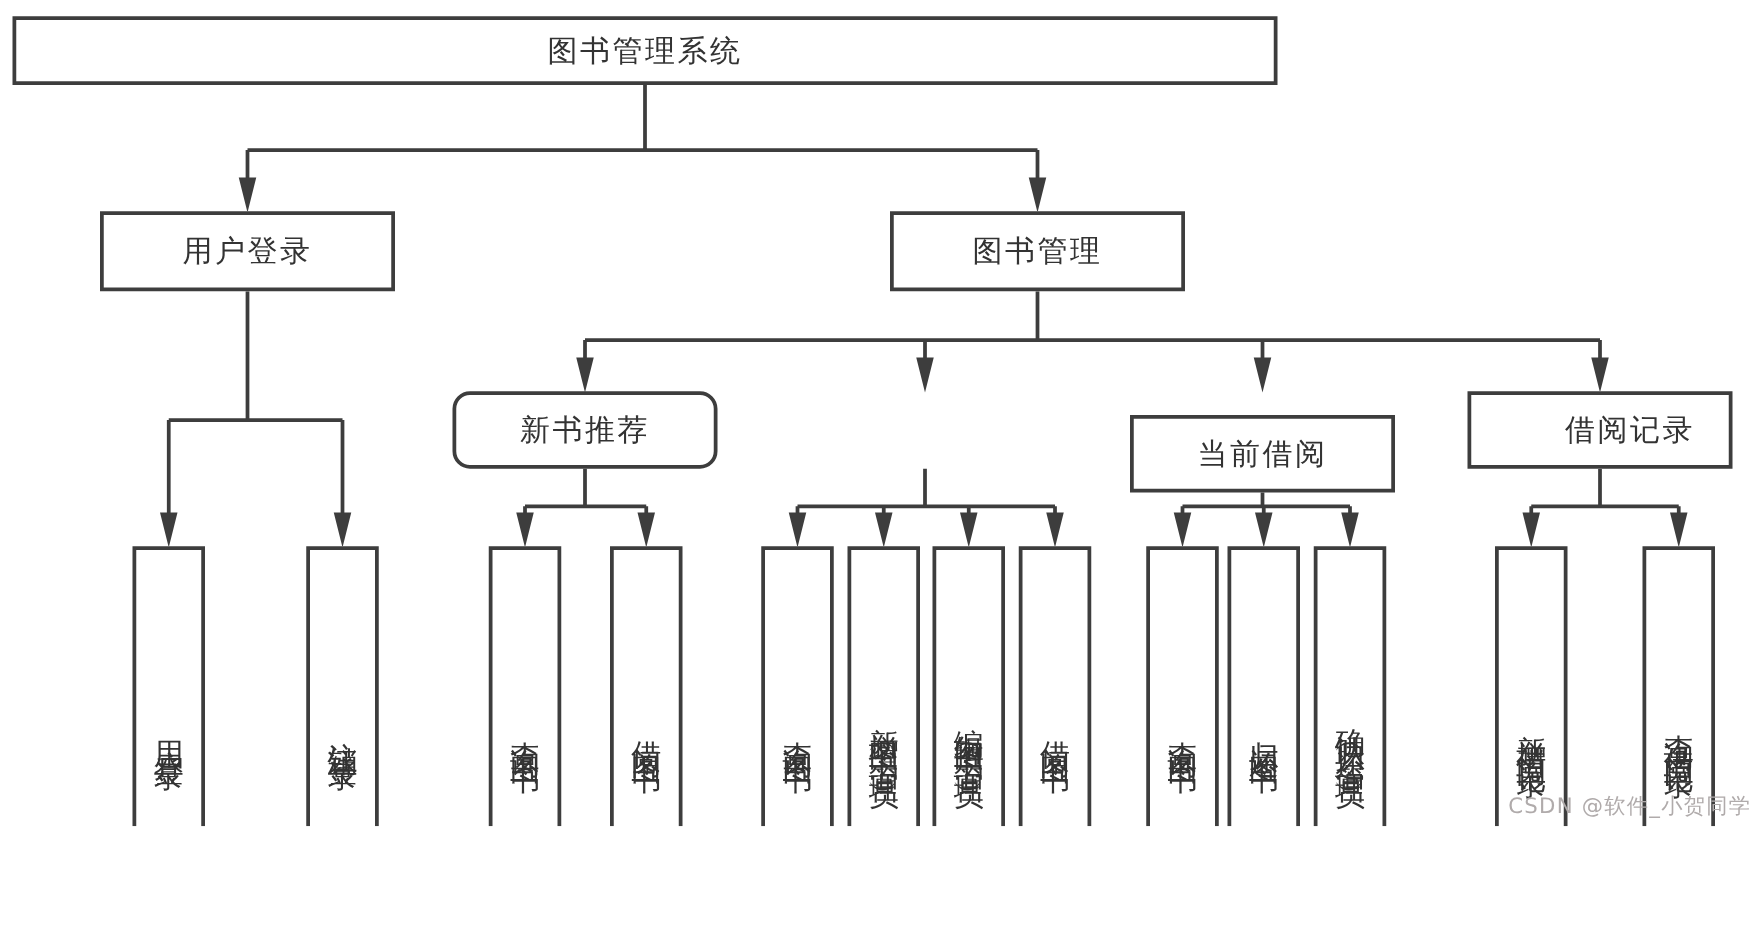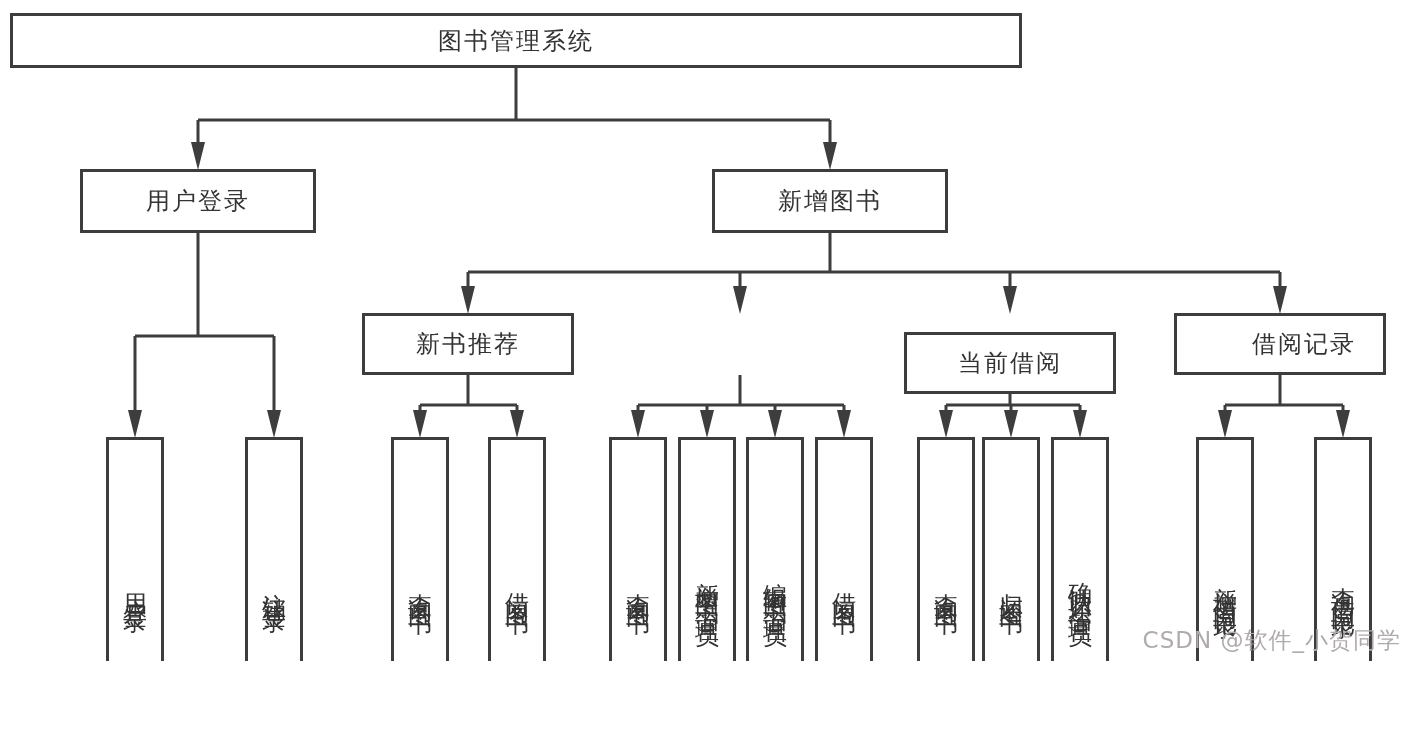--- a/index.html
+++ b/index.html
@@ -13,21 +13,21 @@
     box-sizing:border-box;display:flex;align-items:center;justify-content:center;
     z-index:2;
   }
   .h-box{font-size:24px;letter-spacing:2px;white-space:nowrap;}
   .v-box .vt{
     writing-mode:vertical-rl;text-orientation:mixed;
     font-size:24px;line-height:1;letter-spacing:6px;
   }
   .watermark{
     position:absolute;right:4px;bottom:5px;z-index:3;
-    font-size:23px;letter-spacing:1px;color:#b0abab;white-space:nowrap;margin-top:40px;
+    font-size:17px;letter-spacing:1px;color:#b0abab;white-space:nowrap;margin-top:40px;
   }
 </style>
 </head>
 <body>
 
 <div class="canvas">
 
   <svg class="connectors" width="1405" height="747" viewBox="0 0 1405 747" xmlns="http://www.w3.org/2000/svg">
     <g stroke="#3d3d3d" stroke-width="3" fill="none">
       <path d="M516 68 V120 M198 120 H830 M198 120 V150 M830 120 V150"></path>
@@ -57,23 +57,23 @@
       <polygon points="1004,410 1018,410 1011,438"></polygon>
       <polygon points="1073,410 1087,410 1080,438"></polygon>
       <polygon points="1218,410 1232,410 1225,438"></polygon>
       <polygon points="1336,410 1350,410 1343,438"></polygon>
     </g>
   </svg>
 
   <div class="box h-box" style="left:10px;top:13px;width:1012px;height:55px;">图书管理系统</div>
 
   <div class="box h-box" style="left:80px;top:169px;width:236px;height:64px;">用户登录</div>
-  <div class="box h-box" style="left:712px;top:169px;width:236px;height:64px;">新增图书</div>
+  <div class="box h-box" style="left:712px;top:169px;width:236px;height:64px;">图书管理</div>
 
-  <div class="box h-box" style="left:362px;top:313px;width:212px;height:62px;">新书推荐</div>
+  <div class="box h-box" style="left:362px;top:313px;width:212px;height:62px;border-radius:14px;">新书推荐</div>
   <div class="box h-box" style="left:904px;top:313px;width:212px;height:62px;margin-top:19px;">当前借阅</div>
   <div class="box h-box" style="left:1174px;top:313px;width:212px;height:62px;padding-left:48px;">借阅记录</div>
 
   <div class="box v-box" style="left:106px;top:437px;width:58px;height:298px;">
     <span class="vt">用户登录</span>
   </div>
   <div class="box v-box" style="left:245px;top:437px;width:58px;height:298px;">
     <span class="vt">注销登录</span>
   </div>
 

